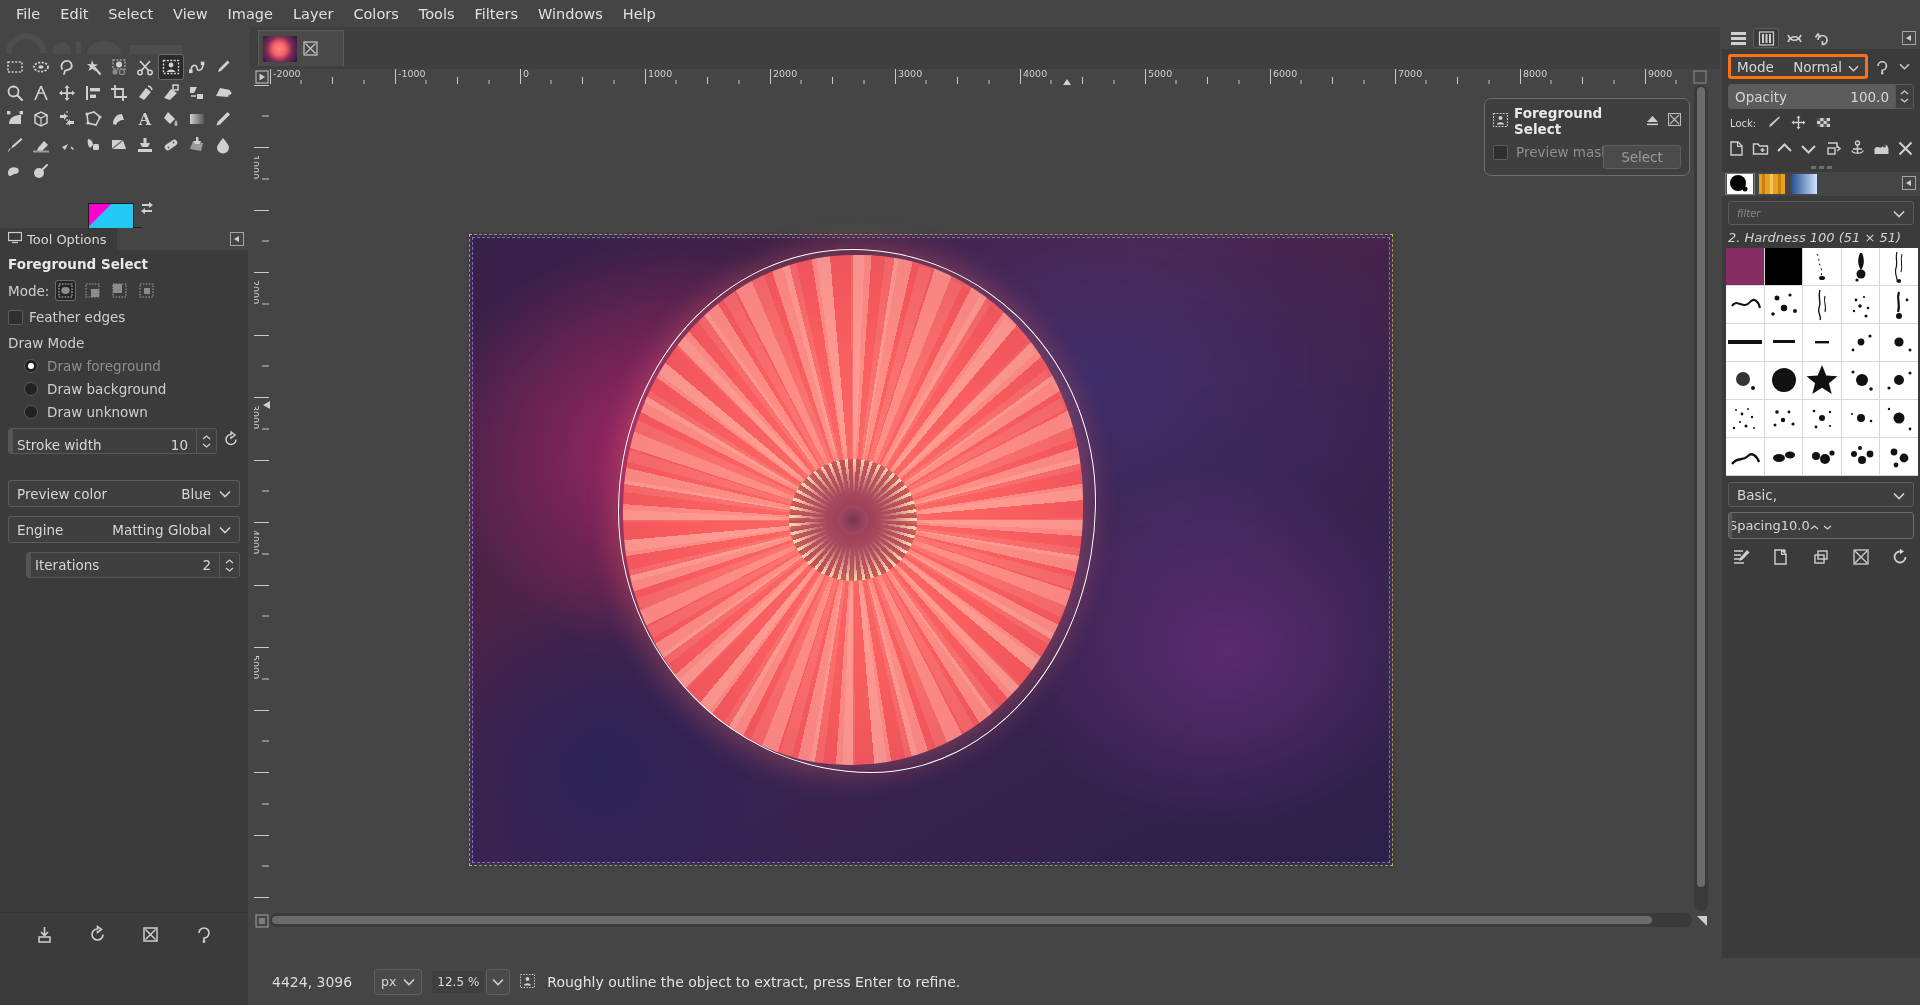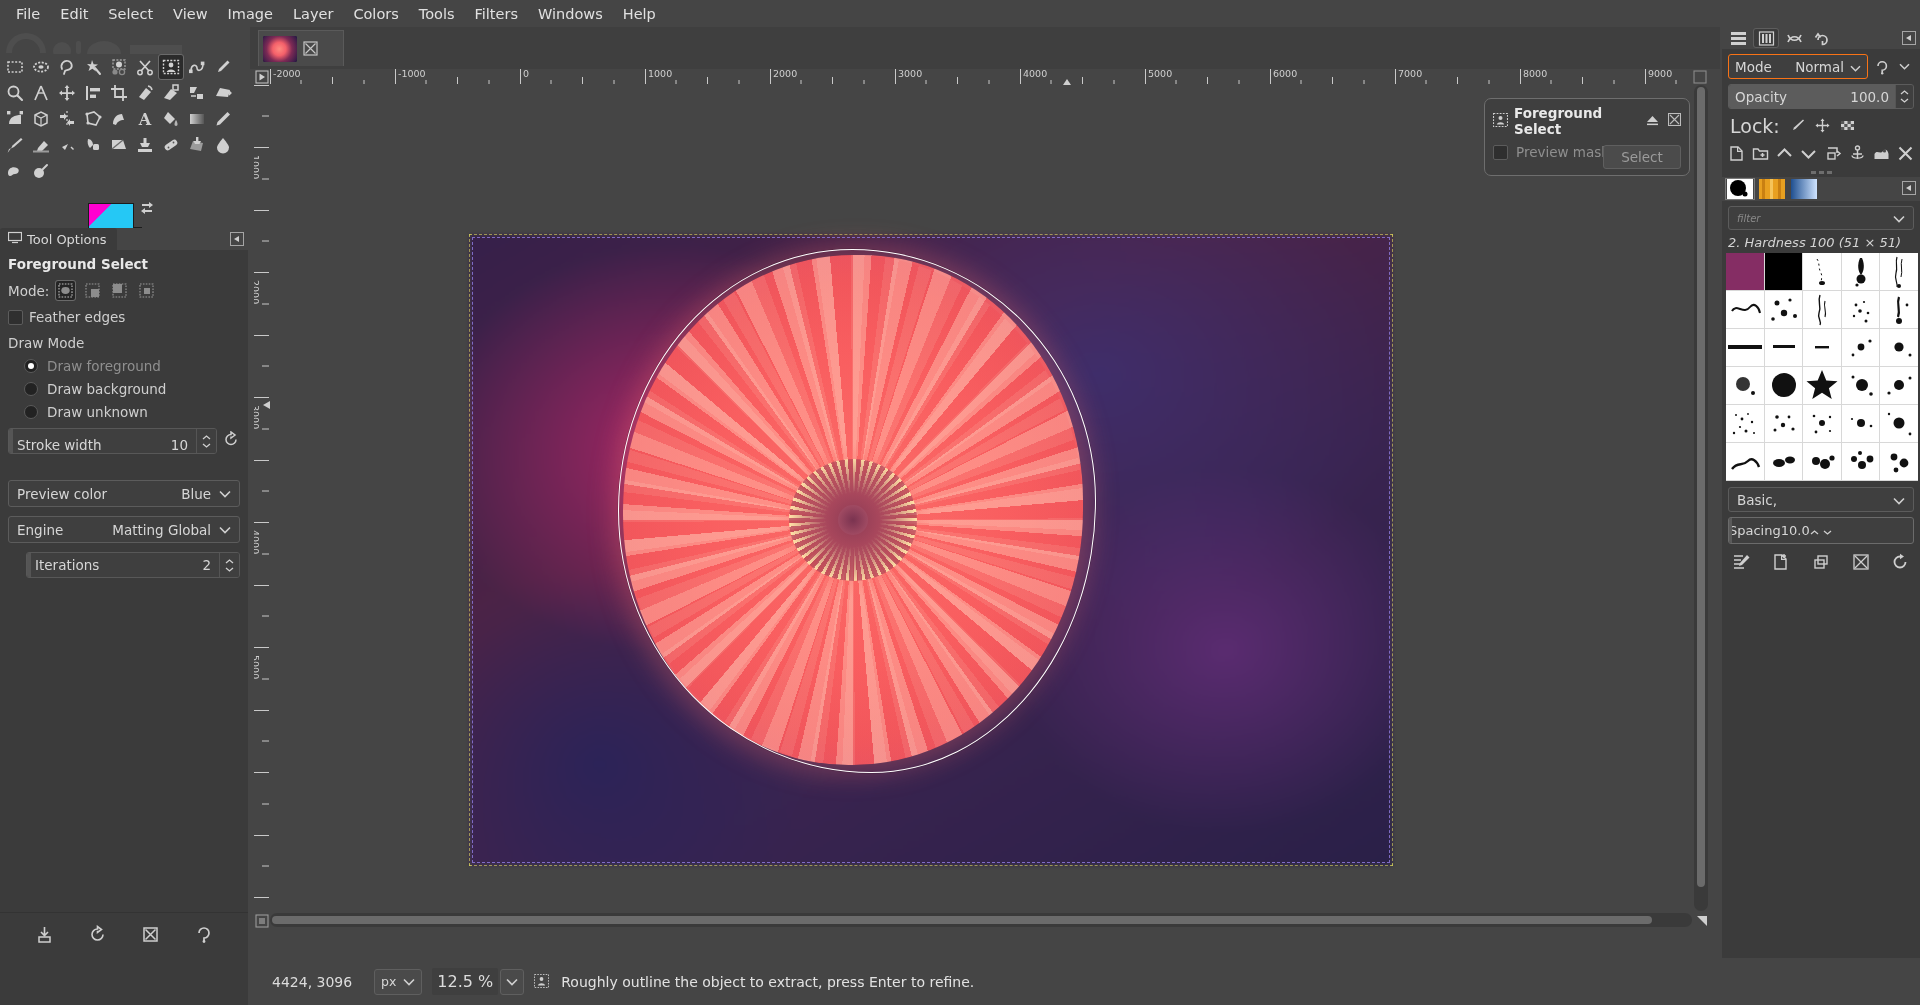--- a/index.html
+++ b/index.html
@@ -250,37 +250,37 @@
   .rd-tabbar{
     height:22px;background:#454545;display:flex;align-items:center;gap:2px;padding-left:3px;position:relative;
   }
   .rd-tab{width:26px;height:20px;display:flex;align-items:center;justify-content:center;border-radius:3px;}
   .rd-tab.on{background:#3b3b3b;box-shadow:inset 0 0 0 1px #5d5d5d;}
   .rd-pad{padding:5px 6px;}
   .moderow{
     display:flex;align-items:center;gap:4px;
   }
   .modecombo{
-    flex:1;height:25px;background:#3f3f3f;border:1px solid #f97316;border-radius:3px;
+    flex:1;height:25px;background:#3f3f3f;border:3px solid #f97316;border-radius:3px;
     display:flex;align-items:center;padding:0 6px;font-size:13.5px;
   }
   .modecombo .mv{margin-left:auto;padding-right:6px;}
   .smallbtn{width:19px;height:23px;display:flex;align-items:center;justify-content:center;}
 
   .opacity{
     margin-top:5px;position:relative;height:25px;background:#4a4a4a;border:1px solid #5c5c5c;border-radius:3px;
     display:flex;align-items:center;overflow:hidden;
   }
   .opacity .ofill{position:absolute;left:0;top:0;bottom:0;width:100%;background:#5c5c5c;}
   .opacity .ol{padding-left:6px;font-size:13.5px;z-index:2;}
   .opacity .ov{margin-left:auto;padding-right:24px;font-size:13.5px;z-index:2;}
   .opacity .arrows{position:absolute;right:0;top:0;bottom:0;width:18px;background:#3f3f3f;border-left:1px solid #555;
     display:flex;flex-direction:column;align-items:center;justify-content:center;gap:3px;z-index:3;}
 
-  .lockrow{display:flex;align-items:center;gap:10px;margin-top:6px;padding-left:2px;font-size:19px;}
+  .lockrow{display:flex;align-items:center;gap:10px;margin-top:6px;padding-left:2px;font-size:10px;}
 
   .layerlist{
     margin-top:5px;background:#2e2e2e;height:330px;position:relative;
   }
   .layeritem{
     display:flex;align-items:center;gap:8px;height:34px;padding:0 6px;background:#2e2e2e;
   }
   .layeritem .lthumb{
     width:34px;height:26px;border:2px solid #fff;position:relative;overflow:hidden;background:#1b1030;flex:none;
   }
@@ -327,21 +327,21 @@
   .statusbar{
     position:absolute;left:250px;top:958px;width:1470px;height:47px;background:#454545;
     display:flex;align-items:center;gap:10px;padding-left:22px;
   }
   .pos{font-size:14px;color:#dcdcdc;min-width:92px;}
   .unitsel{
     height:26px;background:#4a4a4a;border:1px solid #5f5f5f;border-radius:3px;
     display:flex;align-items:center;gap:7px;padding:0 6px;font-size:12.5px;
   }
   .zoomsel{display:flex;align-items:center;gap:2px;}
-  .zoomval{font-size:16px;color:#dcdcdc;background:#3f3f3f;padding:4px 5px;border-radius:2px;}
+  .zoomval{font-size:12px;color:#dcdcdc;background:#3f3f3f;padding:4px 5px;border-radius:2px;}
   .zoomdrop{height:26px;width:24px;background:#4a4a4a;border:1px solid #5f5f5f;border-radius:3px;display:flex;align-items:center;justify-content:center;}
   .hint{font-size:14px;color:#e2e2e2;}
   .hinticon{width:15px;height:15px;margin-right:2px;}
 
   .lowleftbar{
     position:absolute;left:0;top:958px;width:248px;height:47px;background:#3b3b3b;
   }
   svg{ shape-rendering:geometricPrecision; }
 </style>
 </head>

